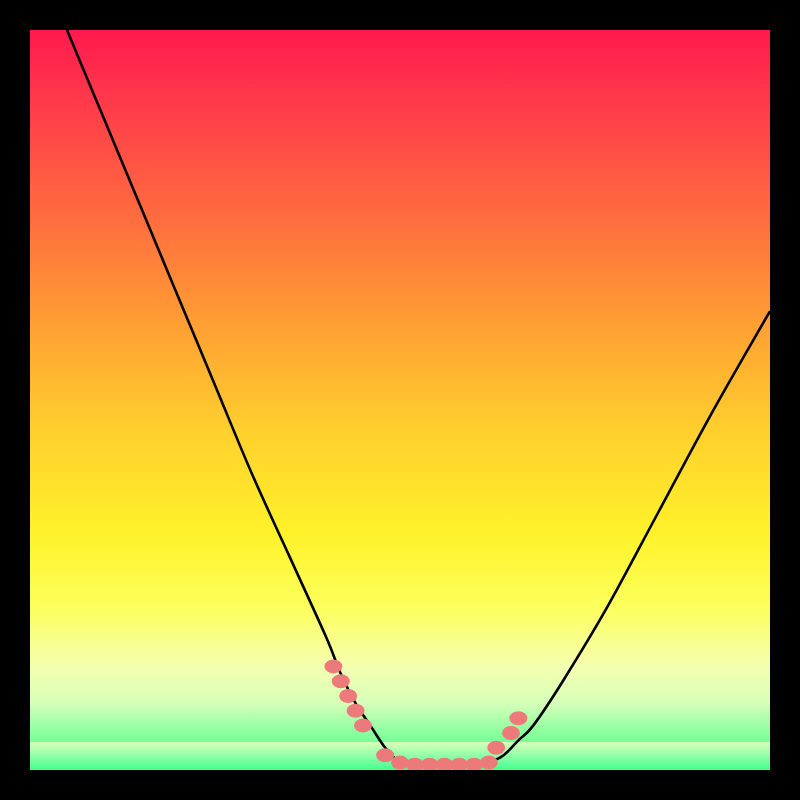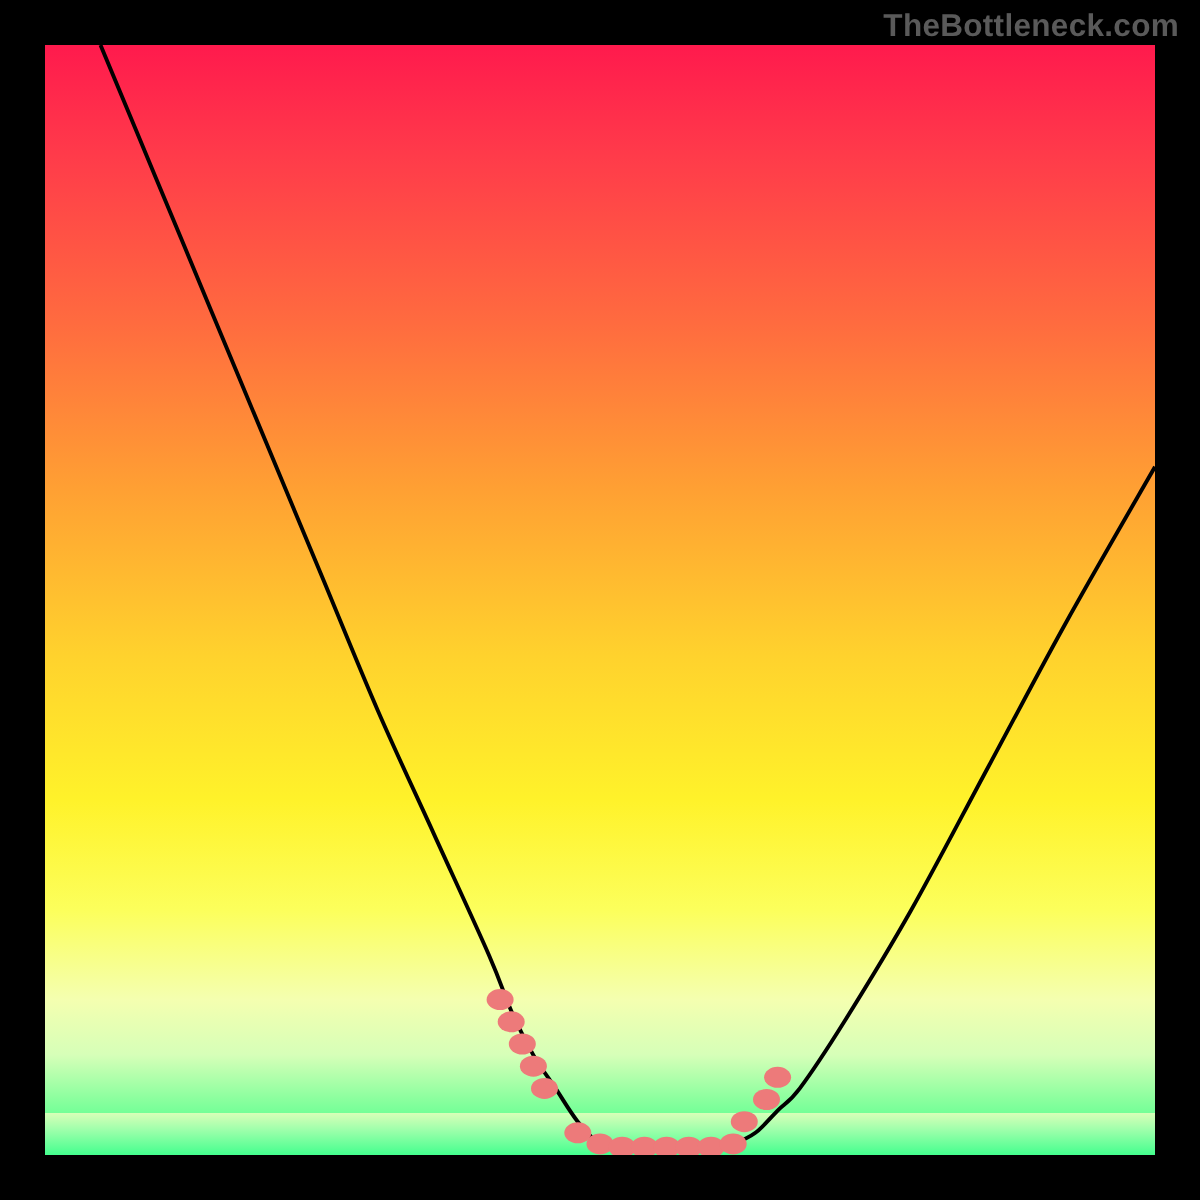--- a/index.html
+++ b/index.html
@@ -65,21 +65,20 @@
       #d8ffb8 0%,
       #9effab 40%,
       #44ff8e 100%
     );
   }
 </style>
 </head>
 <body>
 
 <div class="frame">
-  <div class="watermark">TheBottleneck.com</div>
   <div class="plot">
     <div class="green-band"></div>
     <svg class="curve" viewBox="0 0 740 740" preserveAspectRatio="none">
       <g id="curves">
           <path d="M 37 0 C 43.17 14.80, 61.67 59.20, 74.00 88.80 C 86.33 118.40, 98.67 148.00, 111.00 177.60 C 123.33 207.20, 135.67 236.80, 148.00 266.40 C 160.33 296.00, 172.67 325.60, 185.00 355.20 C 197.33 384.80, 209.67 415.63, 222.00 444.00 C 234.33 472.37, 246.67 498.27, 259.00 525.40 C 271.33 552.53, 287.37 587.07, 296.00 606.80 C 304.63 626.53, 305.87 632.70, 310.80 643.80 C 315.73 654.90, 320.67 664.77, 325.60 673.40 C 330.53 682.03, 335.47 688.20, 340.40 695.60 C 345.33 703.00, 350.27 711.63, 355.20 717.80 C 360.13 723.97, 365.07 729.52, 370.00 732.60 C 374.93 735.68, 379.87 735.68, 384.80 736.30 C 389.73 736.92, 394.67 736.30, 399.60 736.30 C 404.53 736.30, 409.47 736.30, 414.40 736.30 C 419.33 736.30, 424.27 736.30, 429.20 736.30 C 434.13 736.30, 439.07 736.92, 444.00 736.30 C 448.93 735.68, 453.87 734.45, 458.80 732.60 C 463.73 730.75, 468.67 728.90, 473.60 725.20 C 478.53 721.50, 483.47 715.33, 488.40 710.40 C 493.33 705.47, 495.80 705.47, 503.20 695.60 C 510.60 685.73, 520.47 670.93, 532.80 651.20 C 545.13 631.47, 561.17 605.57, 577.20 577.20 C 593.23 548.83, 611.73 513.07, 629.00 481.00 C 646.27 448.93, 662.30 418.10, 680.80 384.80 C 699.30 351.50, 730.13 298.47, 740.00 281.20" fill="none" stroke="#000000" stroke-width="2.6"></path>
         </g>
       <g id="markers">
           <ellipse cx="303.40" cy="636.40" rx="9" ry="7" fill="#ed7a7a" stroke="#c84f4f" stroke-width="0"></ellipse>
           <ellipse cx="310.80" cy="651.20" rx="9" ry="7" fill="#ed7a7a" stroke="#c84f4f" stroke-width="0"></ellipse>
           <ellipse cx="318.20" cy="666.00" rx="9" ry="7" fill="#ed7a7a" stroke="#c84f4f" stroke-width="0"></ellipse>

